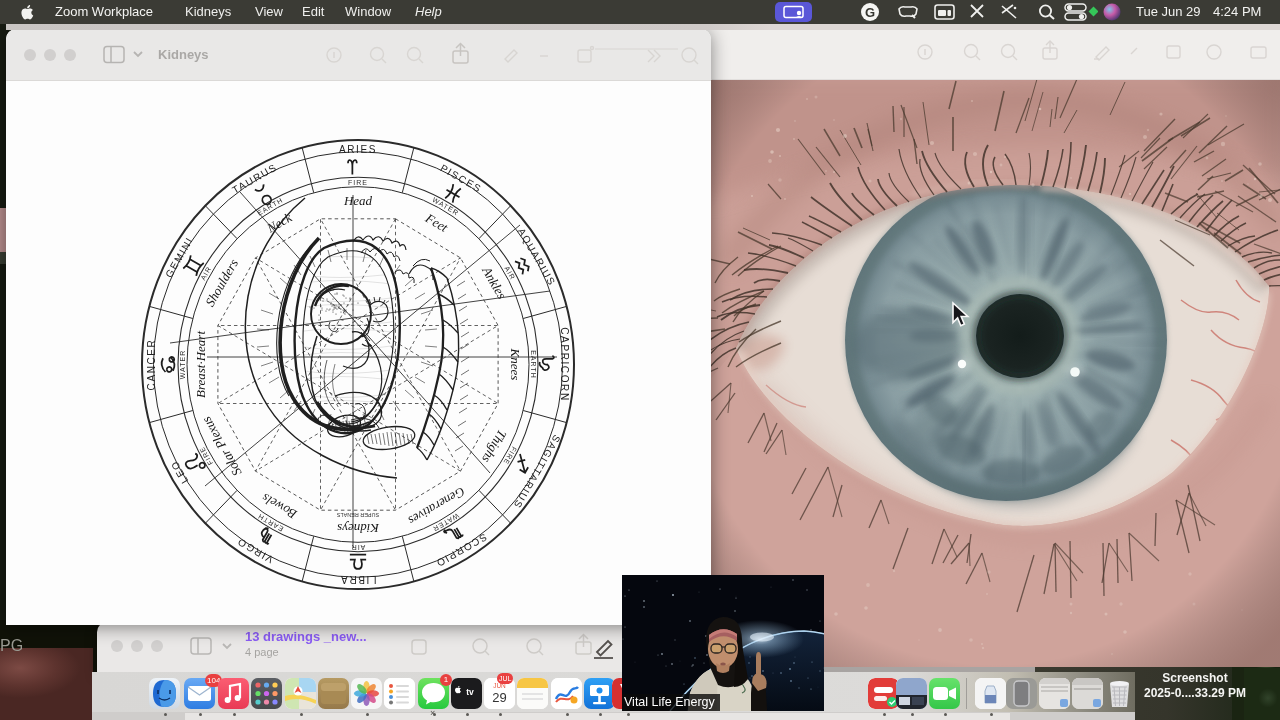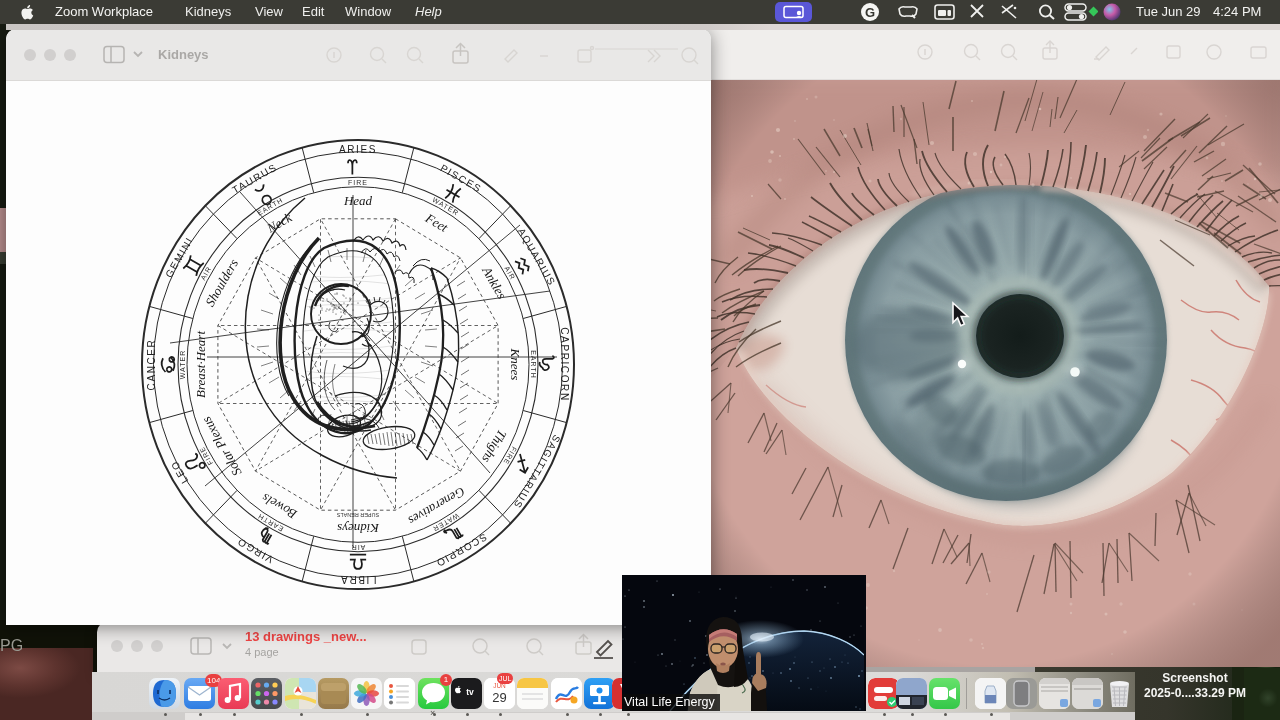--- a/index.html
+++ b/index.html
@@ -496,21 +496,21 @@
   <div class="abs" style="left:97px;top:622px;width:540px;height:55px;background:#eae8e7;
     border-radius:10px 10px 0 0;box-shadow:0 0 12px rgba(0,0,0,.35);"></div>
   <div class="abs" style="left:111px;top:640px;width:12px;height:12px;border-radius:6px;background:#d2d0cf;"></div>
   <div class="abs" style="left:131px;top:640px;width:12px;height:12px;border-radius:6px;background:#d2d0cf;"></div>
   <div class="abs" style="left:151px;top:640px;width:12px;height:12px;border-radius:6px;background:#d2d0cf;"></div>
   <svg class="abs" style="left:190px;top:636px;" width="50" height="22" viewBox="0 0 50 22">
     <rect x="1" y="2" width="20" height="16" rx="3" fill="none" stroke="#b9b7b5" stroke-width="1.5"></rect>
     <line x1="8" y1="2" x2="8" y2="18" stroke="#b9b7b5" stroke-width="1.5"></line>
     <path d="M33 8 l4 4 4-4" stroke="#b9b7b5" stroke-width="1.8" fill="none"></path>
   </svg>
-  <div class="abs" style="left:245px;top:629px;font-size:13px;font-weight:bold;color:#ef4444;">13 drawings _new...</div>
+  <div class="abs" style="left:245px;top:629px;font-size:13px;font-weight:bold;color:#8b5cf6;">13 drawings _new...</div>
   <div class="abs" style="left:245px;top:646px;font-size:11px;color:#a5a3a1;">4 page</div>
   <svg class="abs" style="left:400px;top:630px;" width="240" height="40" viewBox="0 0 240 40">
     <g stroke="#cecbc8" stroke-width="1.5" fill="none">
       <rect x="12" y="10" width="14" height="14" rx="3"></rect>
       <circle cx="80" cy="16" r="7"></circle>
         <line x1="85" y1="21" x2="89" y2="25"></line>
       <circle cx="134" cy="16" r="7"></circle>
         <line x1="139" y1="21" x2="143" y2="25"></line>
       <rect x="176" y="12" width="15" height="12" rx="2"></rect>
         <line x1="183.5" y1="17" x2="183.5" y2="5"></line>
@@ -1017,21 +1017,21 @@
 <div class="abs" style="left:466px;top:712.5px;width:3px;height:3px;border-radius:2px;background:#5b5955;"></div>
 <div class="abs" style="left:499px;top:712.5px;width:3px;height:3px;border-radius:2px;background:#5b5955;"></div>
 <div class="abs" style="left:566px;top:712.5px;width:3px;height:3px;border-radius:2px;background:#5b5955;"></div>
 <div class="abs" style="left:599px;top:712.5px;width:3px;height:3px;border-radius:2px;background:#5b5955;"></div>
 <div class="abs" style="left:627px;top:712.5px;width:3px;height:3px;border-radius:2px;background:#5b5955;"></div>
 <div class="abs" style="left:883px;top:712.5px;width:3px;height:3px;border-radius:2px;background:#5b5955;"></div>
 <div class="abs" style="left:911px;top:712.5px;width:3px;height:3px;border-radius:2px;background:#5b5955;"></div>
 <div class="abs" style="left:944px;top:712.5px;width:3px;height:3px;border-radius:2px;background:#5b5955;"></div>
 <div class="abs" style="left:990px;top:712.5px;width:3px;height:3px;border-radius:2px;background:#5b5955;"></div>
 <div class="abs" style="left:430px;top:708px;color:#55534f;font-size:9px;">×</div>
-    <div class="abs" style="left:622px;top:575px;width:244px;height:136px;background:#06080f;overflow:hidden;">
+    <div class="abs" style="left:622px;top:575px;width:202px;height:136px;background:#06080f;overflow:hidden;">
 <svg width="242" height="136" viewBox="0 0 242 136">
 <defs>
           <radialGradient id="glow" cx="50%" cy="50%" r="50%">
       <stop offset="0%" stop-color="#dceefc" stop-opacity=".85"></stop>
             <stop offset="30%" stop-color="#a9cdea" stop-opacity=".5"></stop>
       <stop offset="100%" stop-color="#9cc6e8" stop-opacity="0"></stop>
           </radialGradient>
       <linearGradient id="earth" x1="0" y1="0" x2="0" y2="1">
       <stop offset="0%" stop-color="#13233a"></stop>
             <stop offset="100%" stop-color="#050b14"></stop>

